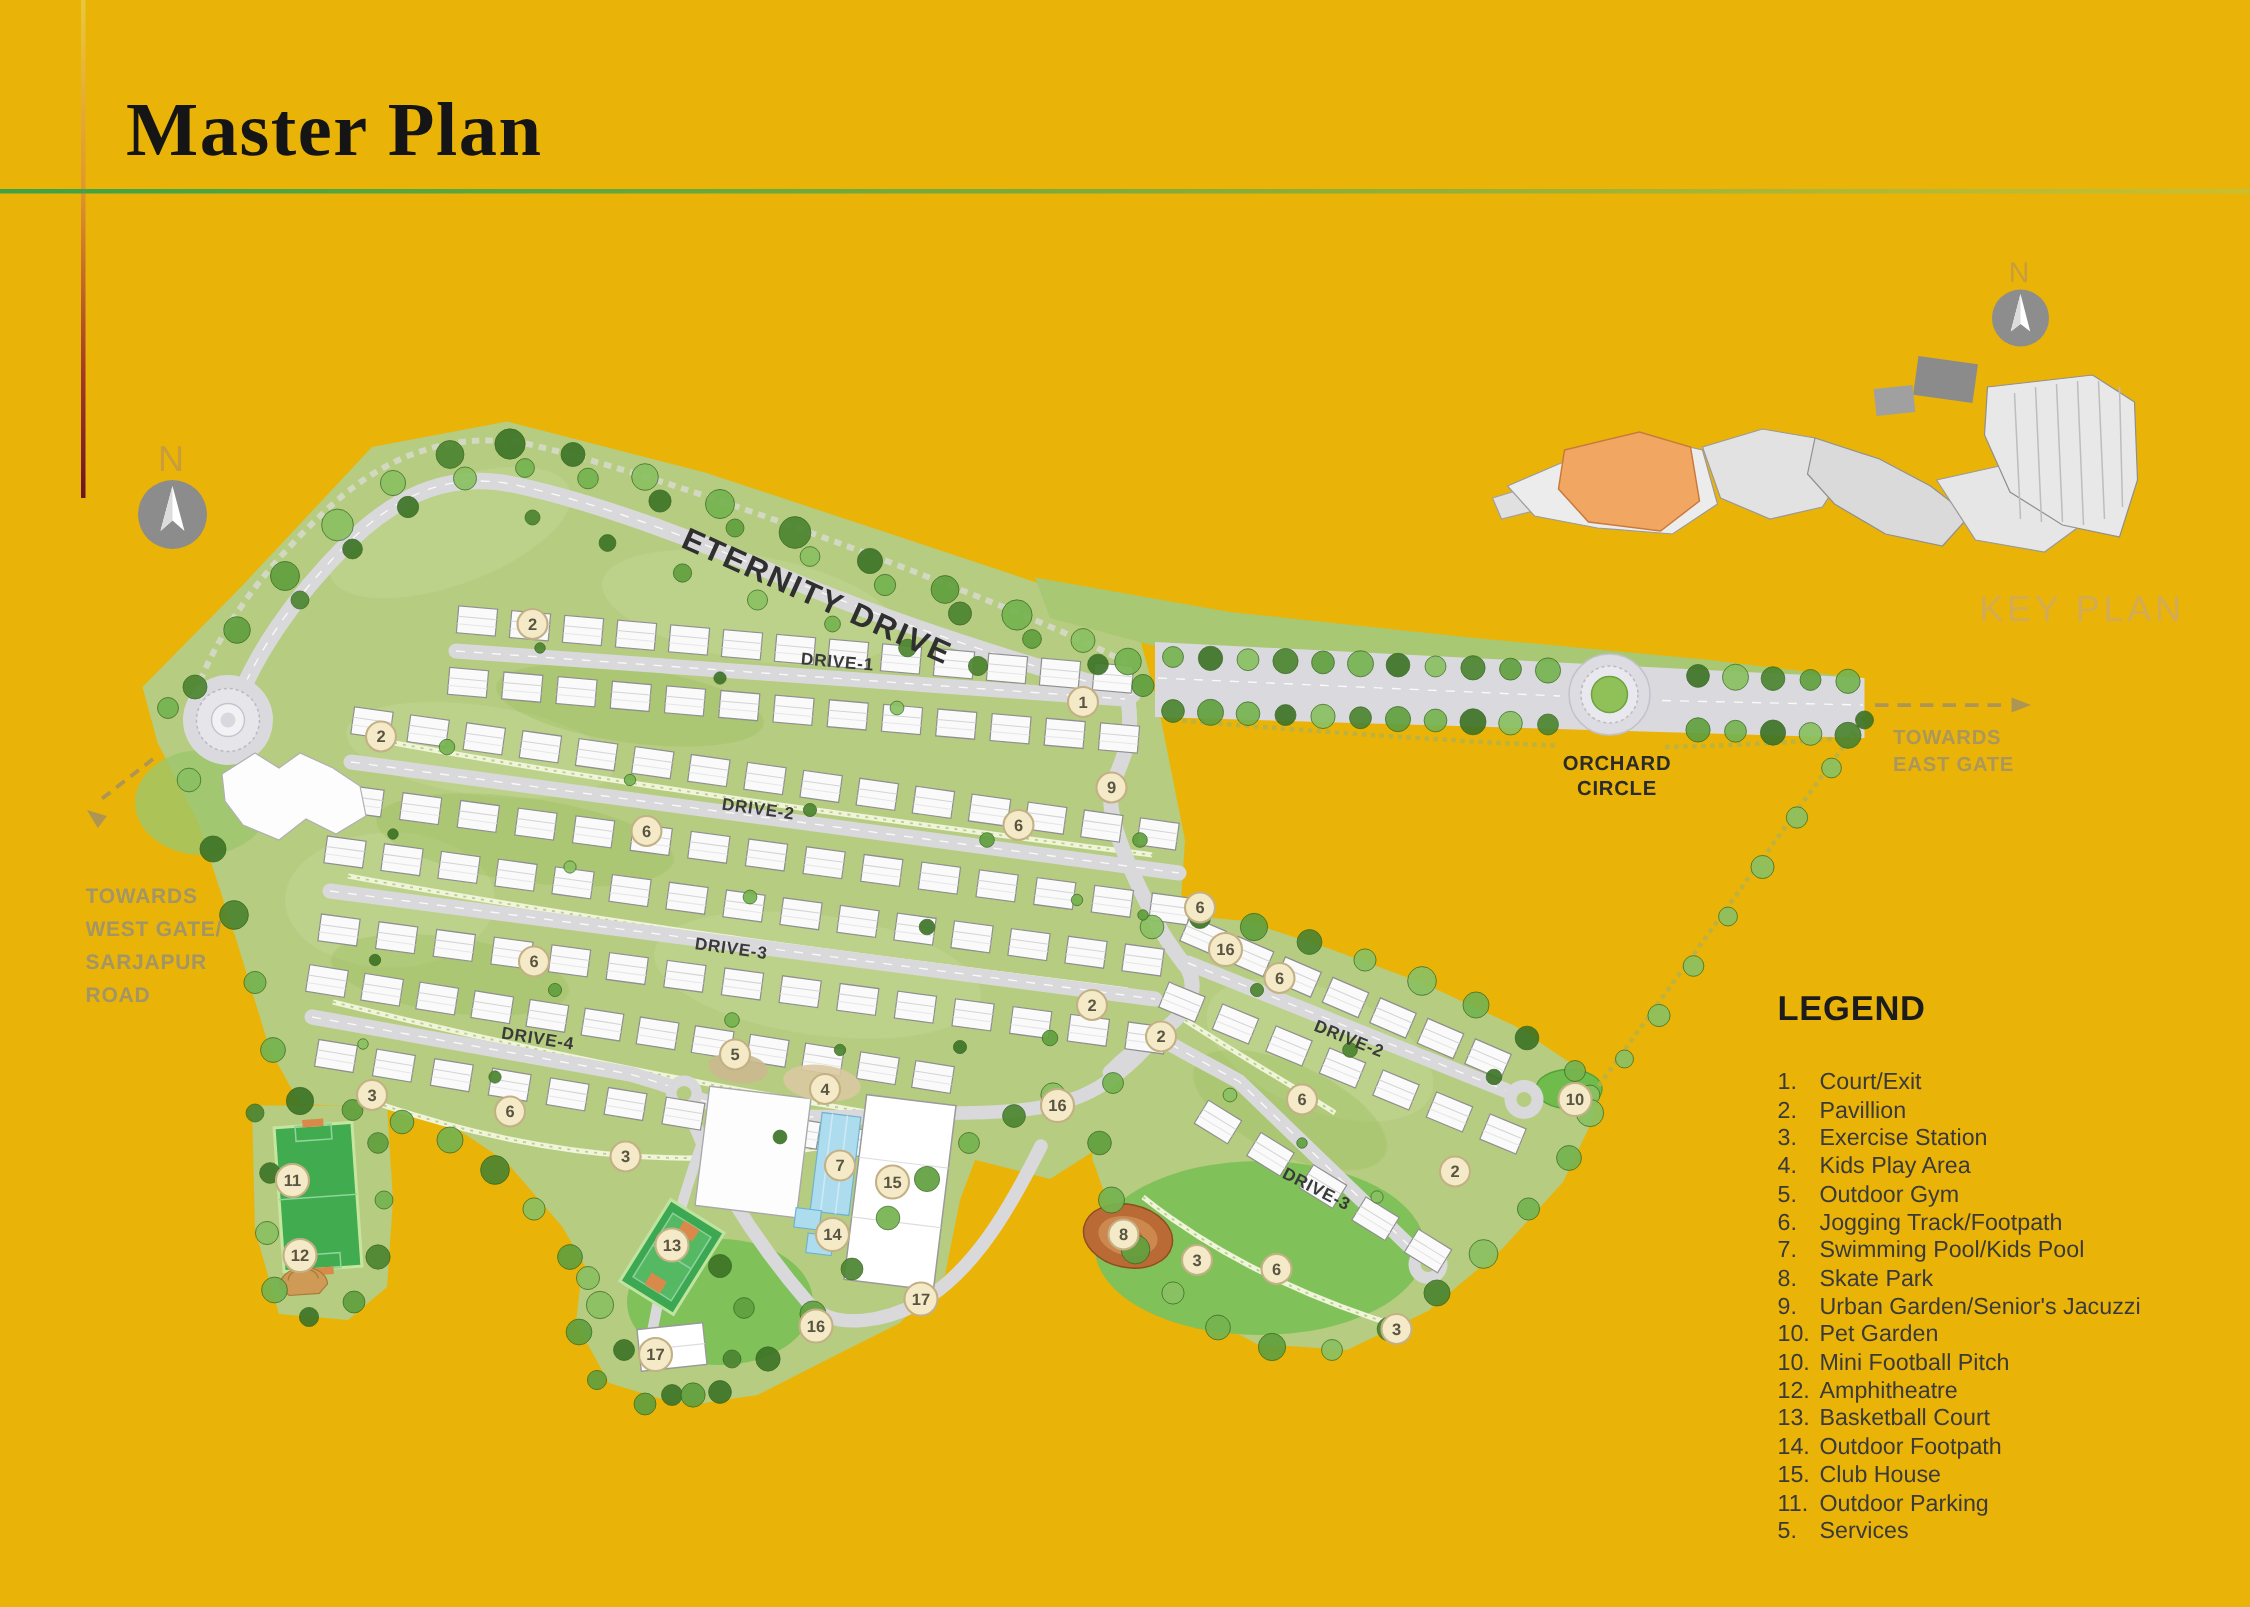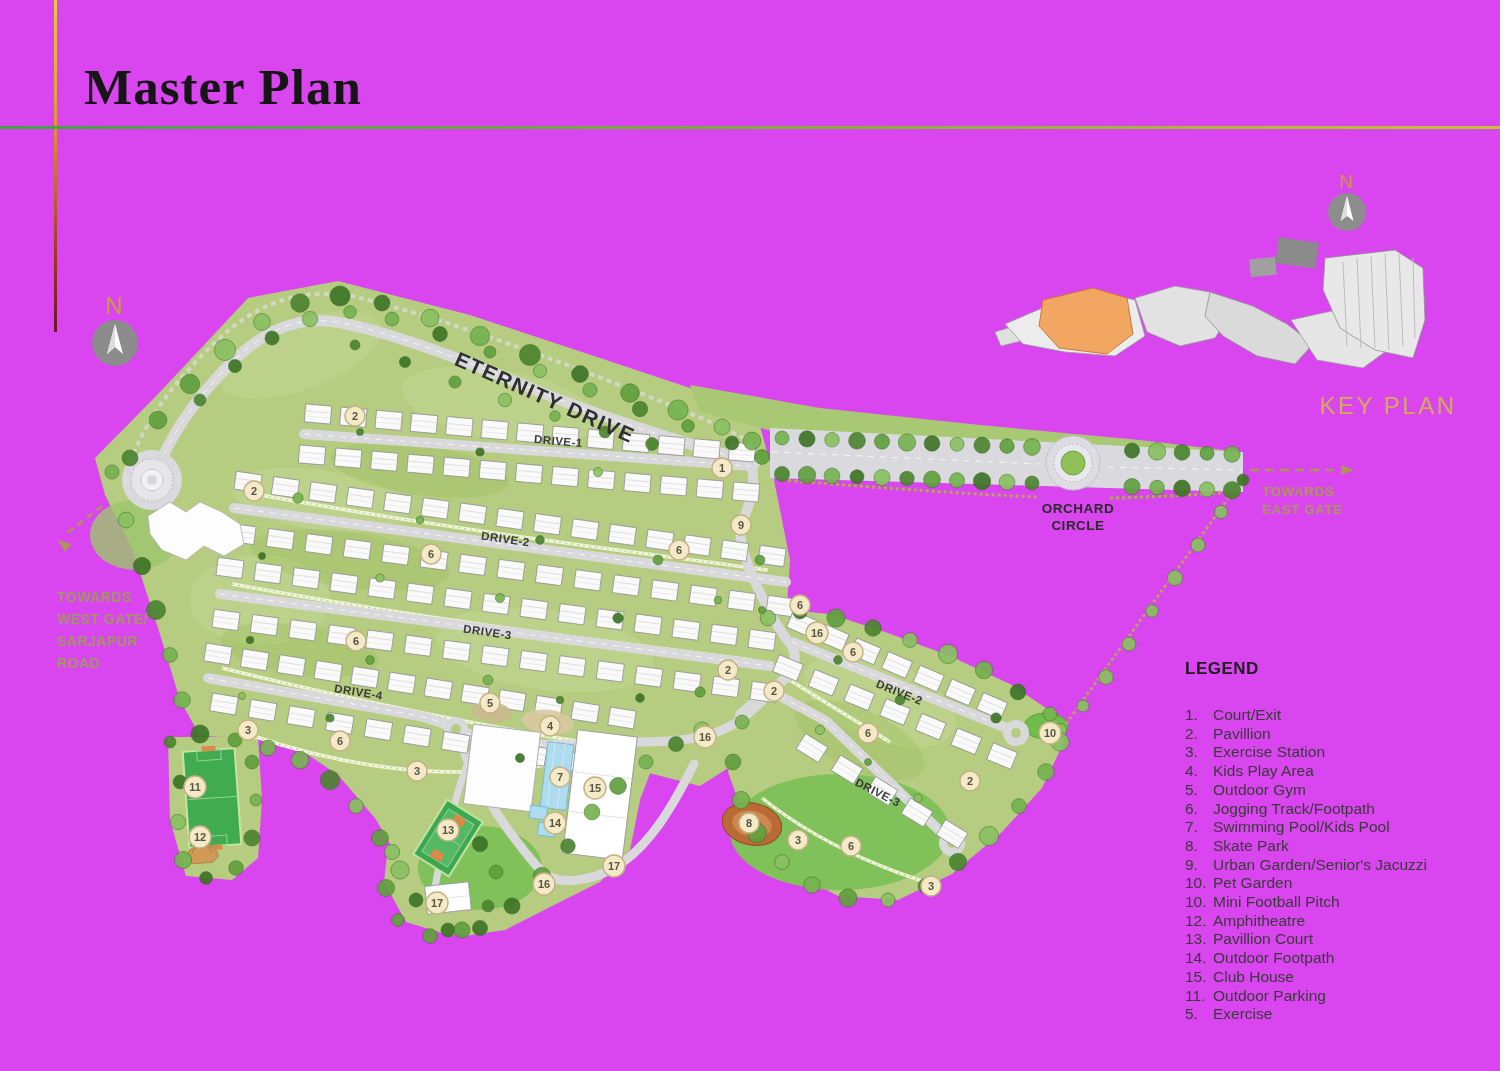--- a/index.html
+++ b/index.html
@@ -1,26 +1,26 @@
 <!DOCTYPE html>
 <html><head>
 <meta charset="utf-8">
 <style>
   html,body{margin:0;padding:0;background:#fff;}
-  .page{position:relative;width:1500px;height:1071px;background:#d946ef;overflow:hidden;
+  .page{position:relative;width:1500px;height:1071px;background:#eab308;overflow:hidden;
         font-family:"Liberation Sans",sans-serif;}
   .accent-v{position:absolute;left:54px;top:0;width:3px;height:332px;
         background:linear-gradient(180deg,#e9c83d 0%,#e0962c 38%,#a43a24 75%,#6d1522 100%);}
   .accent-h{position:absolute;left:0;top:126px;width:1500px;height:3px;
         background:linear-gradient(90deg,#3fa244 0%,#86ad38 55%,#c9bf30 100%);}
   .title{position:absolute;left:84px;top:58px;margin:0;
         font-family:"Liberation Serif",serif;font-size:51px;font-weight:700;color:#151515;letter-spacing:1px;}
   svg.plan{position:absolute;left:0;top:0;}
   .legend{position:absolute;left:1185px;top:659px;width:300px;}
-  .legend h2{margin:0 0 27px 0;font-size:17px;font-weight:700;color:#1c1c1c;letter-spacing:.5px;}
+  .legend h2{margin:0 0 27px 0;font-size:23px;font-weight:700;color:#1c1c1c;letter-spacing:.5px;}
   .legend ol{list-style:none;margin:0;padding:0;}
   .legend li{display:flex;font-size:15.5px;line-height:18.7px;color:#3a3a3a;}
   .legend .num{width:28px;flex:0 0 28px;}
   
   text{font-family:"Liberation Sans",sans-serif;}
   .eternity{font-size:21px;font-weight:700;fill:#2f2f2f;letter-spacing:1.5px;}
   .dl{font-size:11.5px;font-weight:700;fill:#3a3a3a;letter-spacing:.5px;}
   .orch{font-size:13.5px;font-weight:700;fill:#2b2b2b;letter-spacing:.5px;}
   .gold{font-size:13.5px;font-weight:700;fill:#ab975c;letter-spacing:.5px;}
   .goldw{font-size:14px;font-weight:700;fill:#a29566;letter-spacing:.5px;}
@@ -1272,33 +1272,33 @@
         <li>
           <span class="num">10.</span>
           <span>Mini Football Pitch</span>
         </li>
         <li>
           <span class="num">12.</span>
           <span>Amphitheatre</span>
         </li>
         <li>
           <span class="num">13.</span>
-          <span>Pavillion Court</span>
+          <span>Basketball Court</span>
         </li>
         <li>
           <span class="num">14.</span>
           <span>Outdoor Footpath</span>
         </li>
         <li>
           <span class="num">15.</span>
           <span>Club House</span>
         </li>
         <li>
           <span class="num">11.</span>
           <span>Outdoor Parking</span>
         </li>
         <li>
           <span class="num">5.</span>
-          <span>Exercise</span>
+          <span>Services</span>
         </li>
       </ol>
   </div>
 </div>
 
 </body></html>

